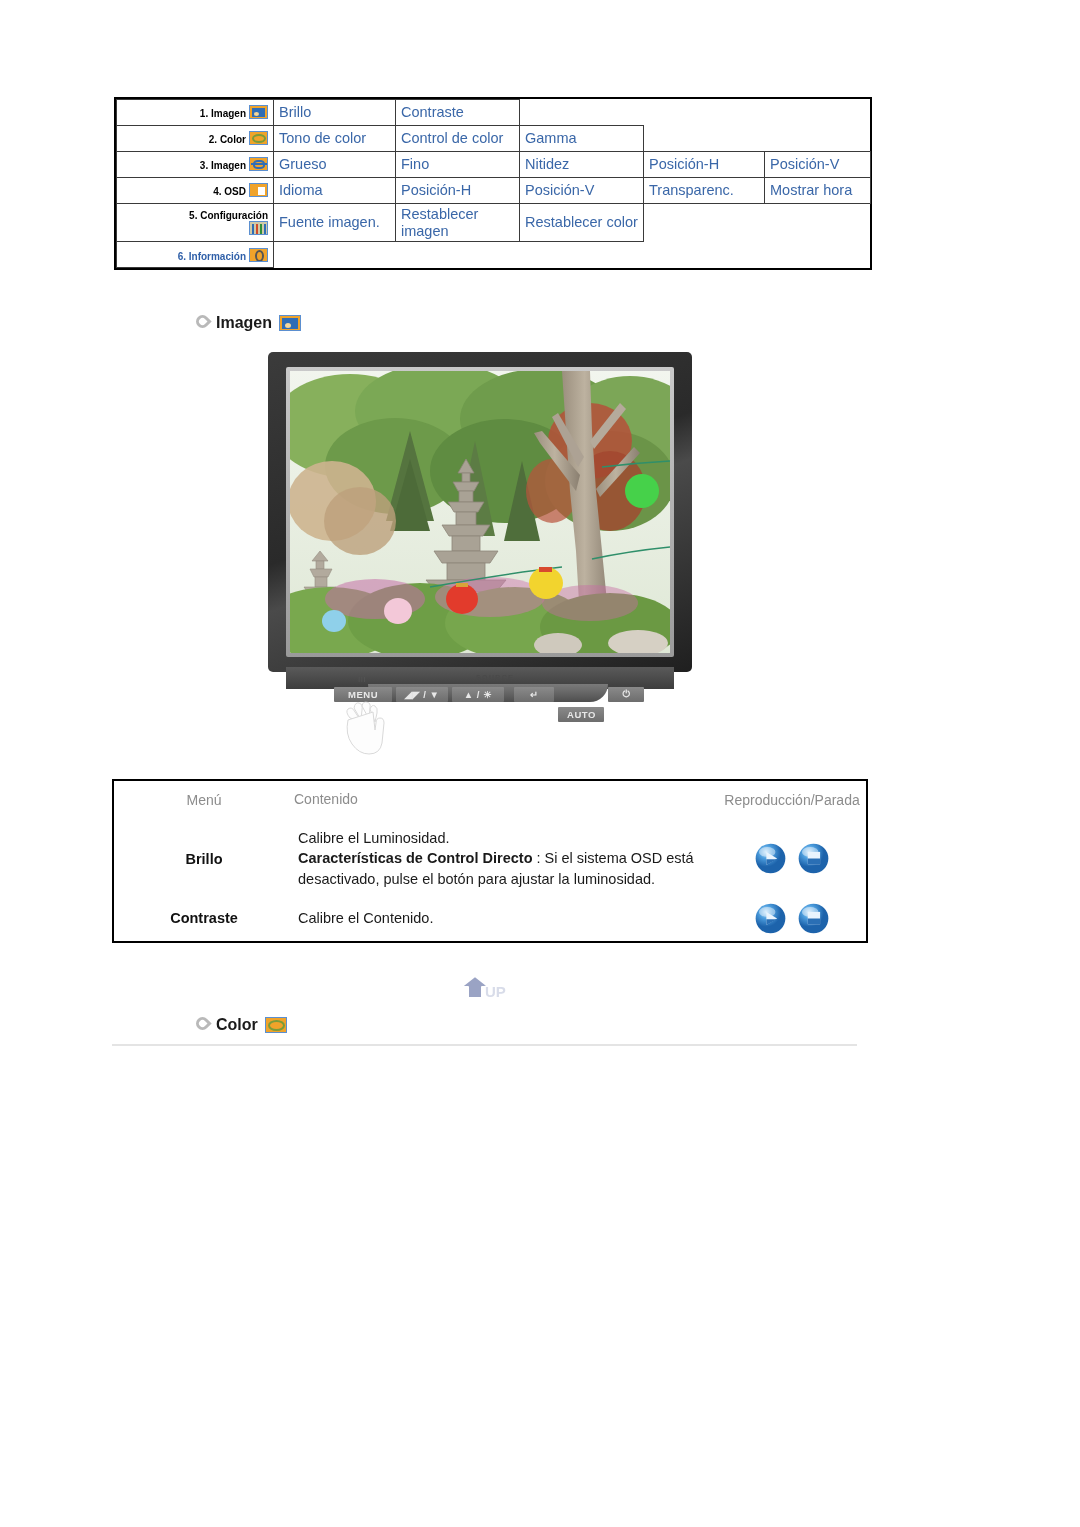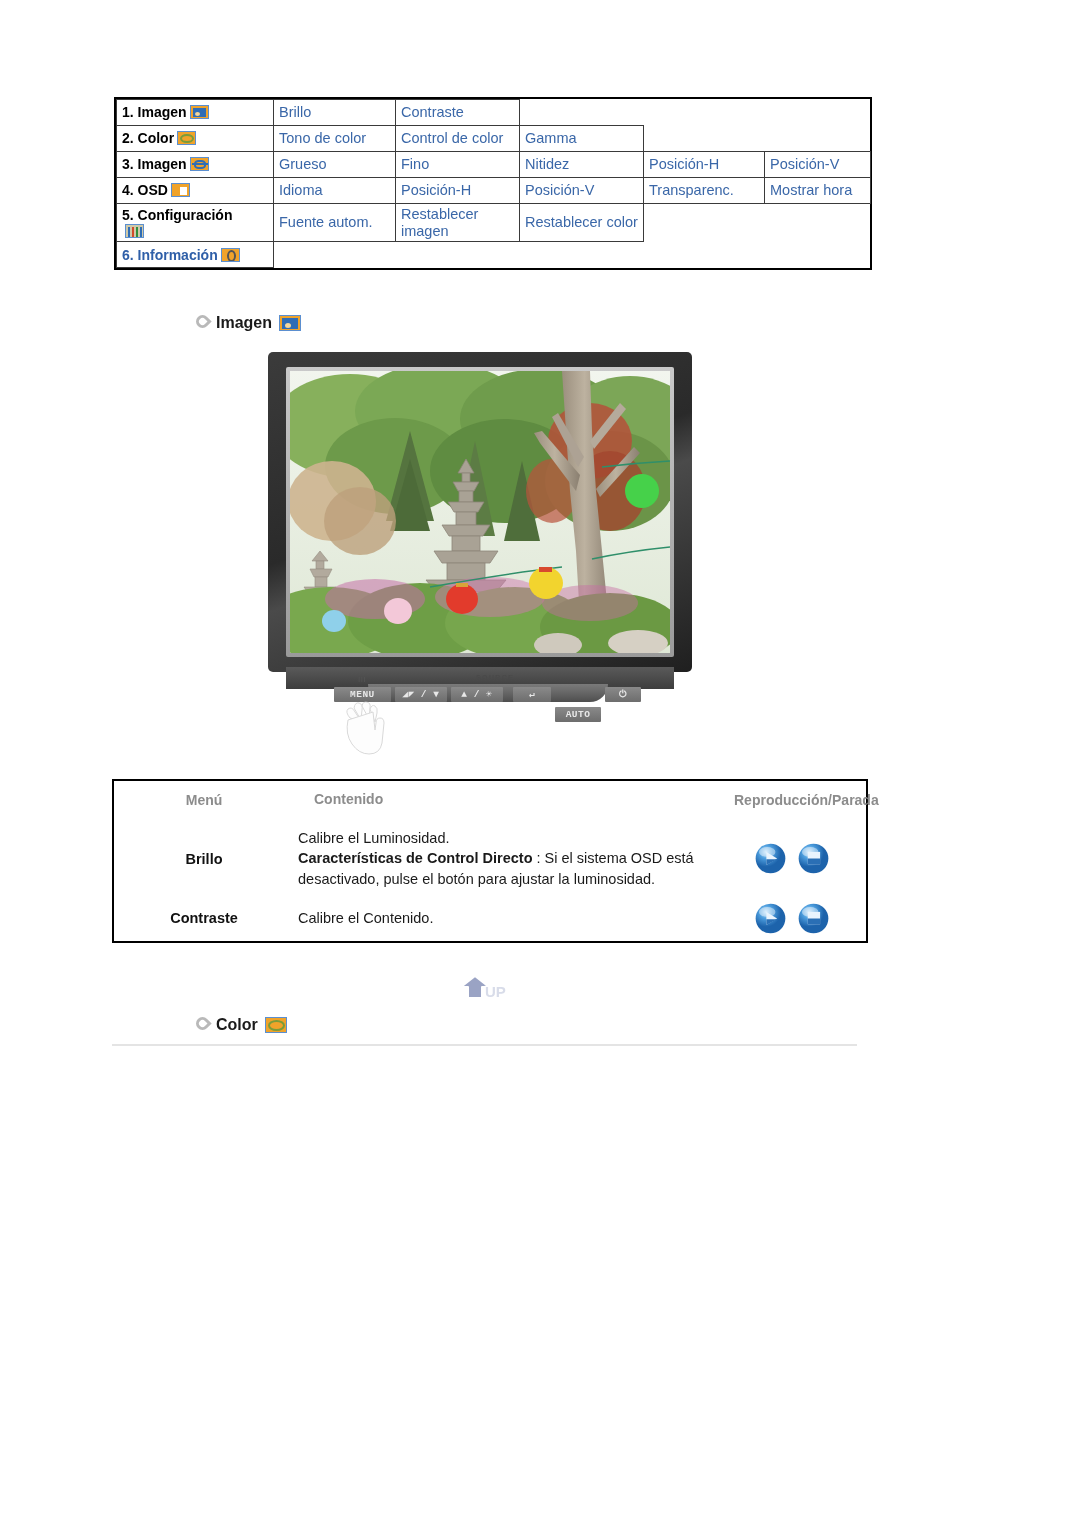--- a/index.html
+++ b/index.html
@@ -27,22 +27,23 @@
     padding: 2px 5px;
     font-size: 14.5px;
     color: #3a67a8;
     vertical-align: middle;
     line-height: 1.15;
   }
   .menumap td.blank { border: none; }
   .menumap td.lbl {
     color: #000;
     font-weight: bold;
-    font-size: 14px;
+    font-size: 10px;
     white-space: nowrap;
+    text-align: right;
   }
   .menumap td.lbl.link { color: #2f5fa8; margin-top: 12px; }
   .c0 { width: 157px; }
   .c1 { width: 122px; }
   .c2 { width: 124px; }
   .c3 { width: 124px; }
   .c4 { width: 121px; }
   .c5 { width: 106px; }
 
   
@@ -138,21 +139,20 @@
     background: linear-gradient(180deg,#8a8a8a,#6d6d6d);
     color: #e8e8e8;
     font-size: 9.5px;
     font-weight: bold;
     letter-spacing: 0.5px;
     padding: 2px 16px;
     height: 15px;
     display:flex; align-items:center; justify-content:center;
     border-radius: 1px;
     white-space: nowrap;
-    font-family: Liberation Mono, monospace;
   }
   .srclabel {
     position:absolute; left:208px; top:322px;
     font-size: 7px; color:#4a4a4a; letter-spacing:1.4px; font-weight:bold;
   }
   .menuticks {
     position:absolute; left:90px; top:323px;
     font-size: 8px; color:#555; letter-spacing:0.5px;
   }
   .hand { position:absolute; left:68px; top:348px; width:60px; height:58px; opacity:0.55; }
@@ -160,22 +160,22 @@
   
   .detail {
     position:absolute;
     left: 112px; top: 779px;
     width: 756px;
     border: 2px solid #000;
     background:#fff;
   }
   .detail table { border-collapse: collapse; width: 100%; table-layout: fixed; }
   .detail th {
-    font-size: 14px; font-weight: bold; color:#8c8c8c;
-    padding: 9px 20px 12px; text-align:center; border:none;
+    font-size: 14px; font-weight: normal; color:#8c8c8c;
+    padding: 9px 0 12px; text-align:center; border:none;
   }
   .detail td { border:none; padding: 6px 4px; vertical-align: middle; }
   .d-menu { width: 180px; text-align:center; font-size:14.5px; font-weight:bold; color:#111; }
   .d-content { width: 420px; font-size: 14.5px; color:#1a1a1a; line-height: 1.42; padding-left: 8px;}
   .d-play { width: 156px; text-align:center;margin-left:10px; }
   .d-content b { font-weight: bold; }
 
   .orb { display:inline-block; width:33px; height:33px; margin:0 3px; vertical-align:middle; }
 
   
@@ -243,21 +243,21 @@
           <td>Posición-H</td>
           <td>Posición-V</td>
           <td>Transparenc.</td>
           <td>Mostrar hora</td>
         </tr>
 
         <tr>
           <td class="lbl">
             <span>5. Configuración</span><br><span class="osdico ico-cfg"><i class="a"></i><i class="b"></i><i class="c"></i><i class="d"></i></span>
           </td>
-          <td>Fuente autom.</td>
+          <td>Fuente imagen.</td>
           <td>Restablecer imagen</td>
           <td>Restablecer color</td>
           <td class="blank" colspan="2"></td>
         </tr>
 
         <tr>
           <td class="lbl link">
             <span>6. Información</span><span class="osdico ico-info"><i class="a"></i></span>
           </td>
           <td class="blank" colspan="5"></td>

